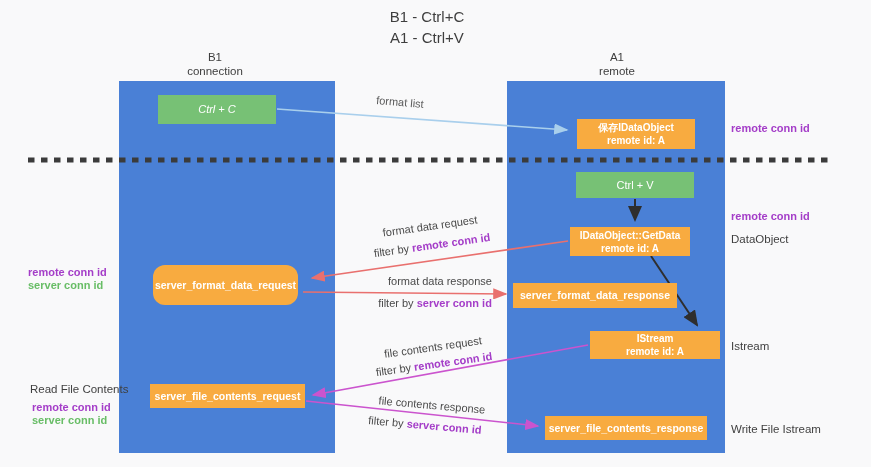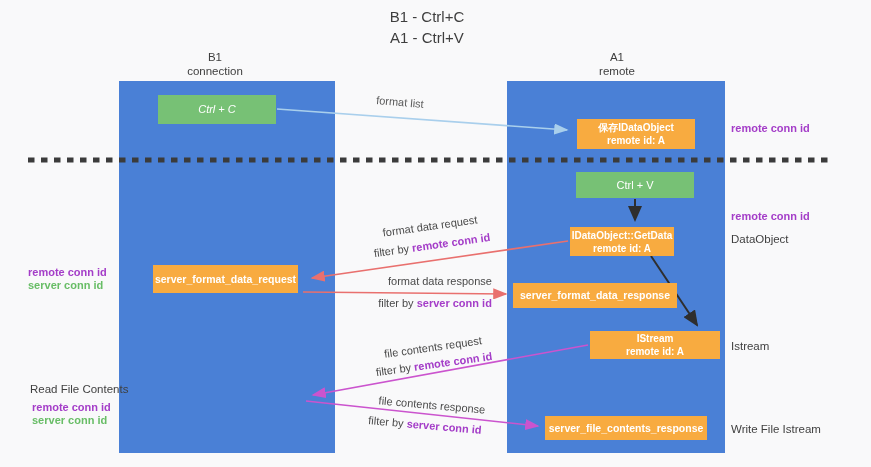--- a/index.html
+++ b/index.html
@@ -88,38 +88,41 @@
 
   <div class="node orange" style="left:577px;top:119px;width:118px;height:30px;">
     <div class="sub">保存IDataObject</div>
     <div class="sub">remote id: A</div>
   </div>
 
   <div class="node green" style="left:576px;top:172px;width:118px;height:26px;">
     <div>Ctrl + V</div>
   </div>
 
-  <div class="node orange" style="left:570px;top:227px;width:104px;height:29px;align-items:center;">
+  <div class="node orange" style="left:570px;top:227px;width:120px;height:29px;align-items:center;">
     <div class="sub">IDataObject::GetData</div>
     <div class="sub">remote id: A</div>
   </div>
 
-  <div class="node orange small-node" style="left:153px;top:265px;width:145px;height:28px;">
+  <div class="node orange small-node" style="left:153px;top:265px;width:145px;height:40px;border-radius:12px;">
     <div>server_format_data_request</div>
   </div>
 
   <div class="node orange small-node" style="left:513px;top:283px;width:164px;height:25px;">
     <div>server_format_data_response</div>
   </div>
 
   <div class="node orange" style="left:590px;top:331px;width:130px;height:28px;">
     <div class="sub">IStream</div>
     <div class="sub">remote id: A</div>
   </div>
 
+  <div class="node orange small-node" style="left:150px;top:384px;width:155px;height:24px;">
+    <div>server_file_contents_request</div>
+  </div>
 
   <div class="node orange small-node" style="left:545px;top:416px;width:162px;height:24px;">
     <div>server_file_contents_response</div>
   </div>
 
   <div class="flow rot-pos" style="left:340px;top:96px;width:120px;color:#595959;">format list</div>
 
   <div class="flow rot-neg" style="left:355px;top:220px;width:150px;">format data request</div>
   <div class="flow rot-neg" style="left:348px;top:239px;width:168px;">
     <span>filter by </span><span class="purple">remote conn id</span>

